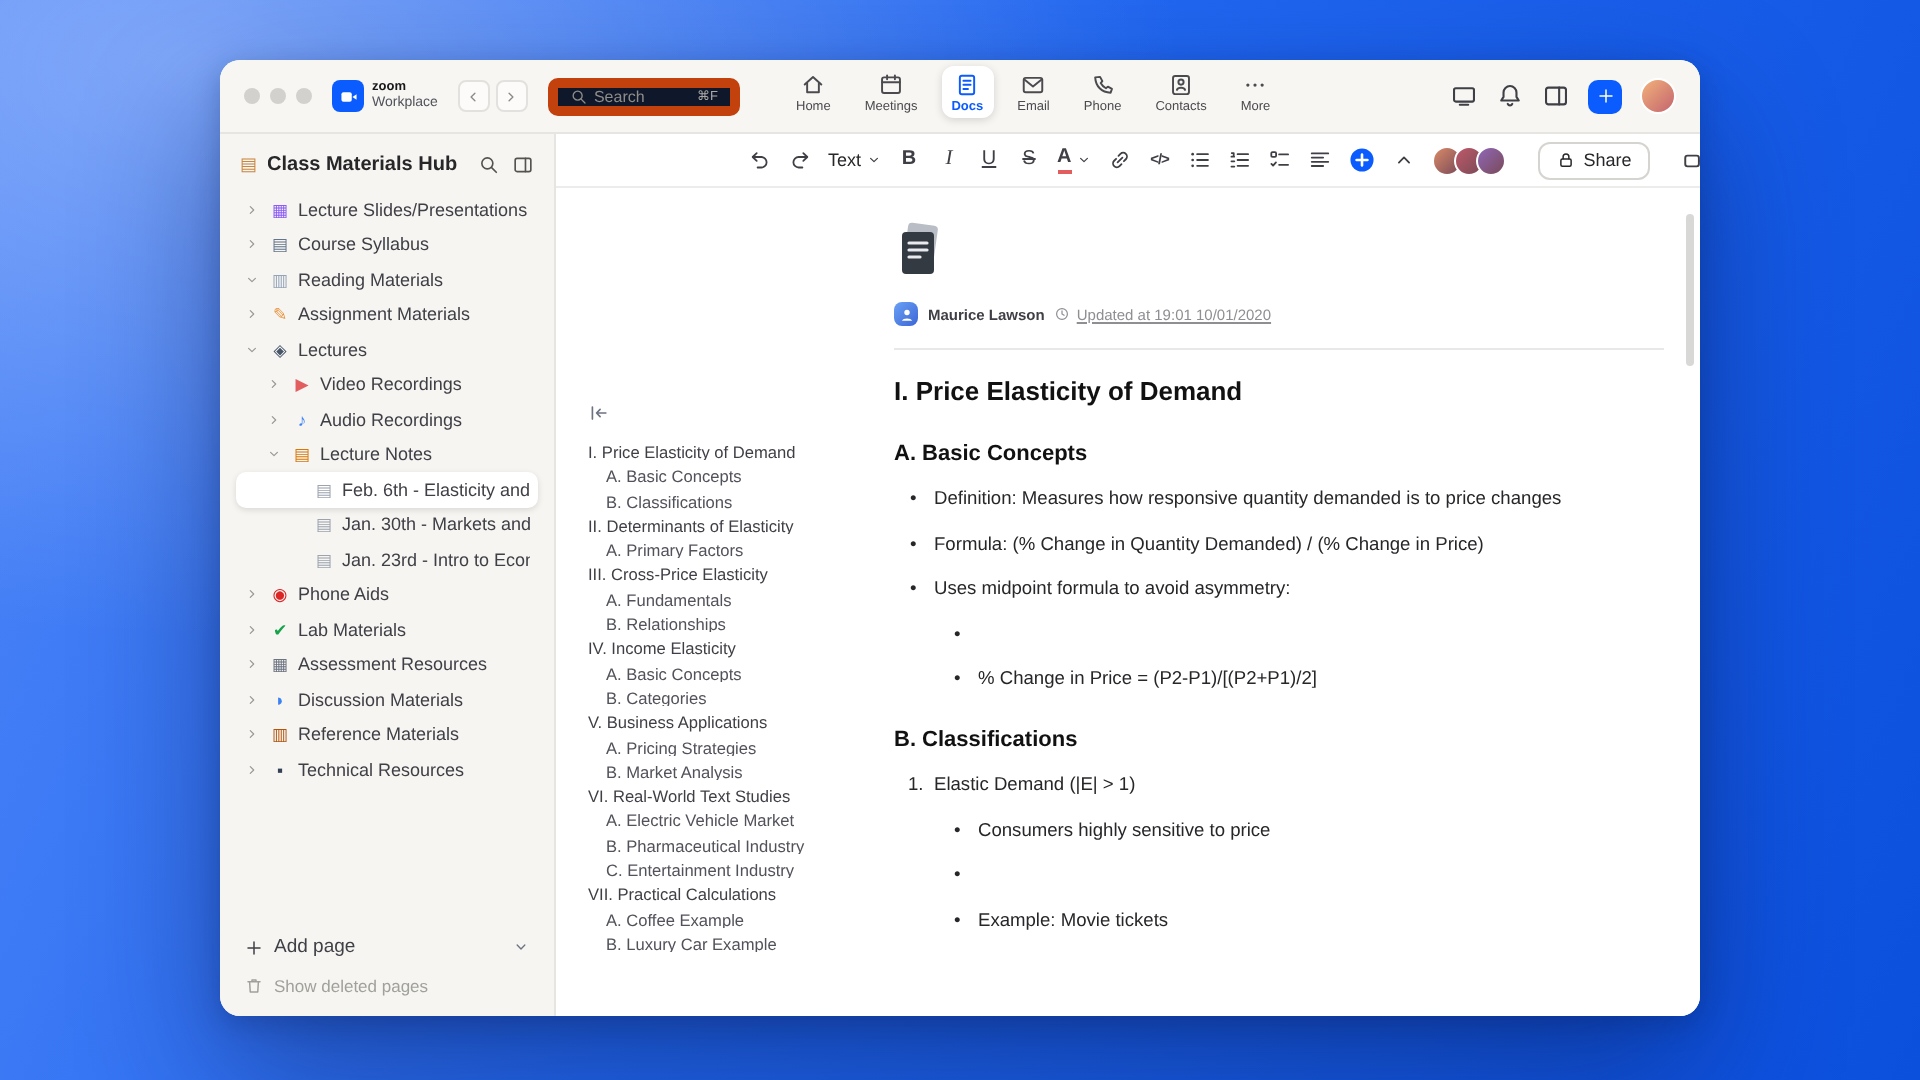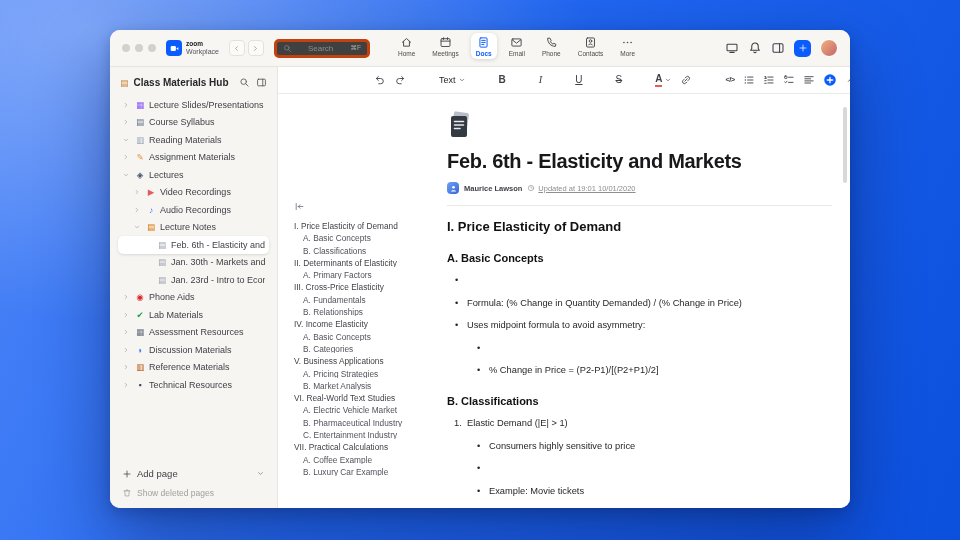--- a/index.html
+++ b/index.html
@@ -22,22 +22,22 @@
     display:flex; align-items:center; padding:0 12px; gap:7px; position:relative; }
   .lights{ display:flex; gap:5px; }
   .light{ width:8px; height:8px; border-radius:50%; background:#d3d1cd; }
   .logo{ display:flex; align-items:center; gap:4px; margin-left:3px; }
   .logo-badge{ width:16px; height:16px; border-radius:4px; background:#0b5cff; display:flex; align-items:center; justify-content:center; }
   .logo-text{ display:flex; flex-direction:column; line-height:1.05; }
   .logo-zoom{ font-size:6.5px; font-weight:700; color:#18181b; }
   .logo-wp{ font-size:7px; color:#52525b; }
   .nav-arrows{ display:flex; gap:3px; margin-left:3px; }
   .nav-btn{ width:16px; height:16px; border-radius:4px; border:1px solid #e3e1dd; background:#fcfbfa; color:#8d8b87; display:flex; align-items:center; justify-content:center; }
-  .search-pill{ margin-left:3px; width:96px; height:19px; border-radius:5px; background:#404040; border:3px solid #c2410c;
-    display:flex; align-items:center; gap:16px; padding:0 6px; color:#8f8d89; }
+  .search-pill{ margin-left:3px; width:96px; height:19px; border-radius:5px; background:#0f172a; border:5px solid #c2410c;
+    display:flex; align-items:center; gap:3px; padding:0 6px; color:#8f8d89; }
   .search-pill .ph{ font-size:8px; flex:1; }
   .search-pill .sc{ font-size:6.5px; color:#aba9a4; }
   .tabs{ position:absolute; left:283px; top:3px; display:flex; gap:7px; align-items:flex-end; }
   .tab{ display:flex; flex-direction:column; align-items:center; gap:1px; padding:3px 5px 2px; border-radius:6px; color:#4b4b4f; }
   .tab .ticon{ height:13px; display:flex; align-items:center; }
   .tab .tlabel{ font-size:6.5px; }
   .tab.active{ background:#fff; box-shadow:0 1px 4px rgba(0,0,0,.15); color:#0b5cff; }
   .tab.active .tlabel{ color:#0b5cff; font-weight:700; }
   .top-right{ margin-left:auto; display:flex; align-items:center; gap:9px; color:#3f3f46; }
   .plus-btn{ width:17px; height:17px; border-radius:5px; background:#0b5cff; color:#fff; display:flex; align-items:center; justify-content:center; }
@@ -57,21 +57,21 @@
   .titem.selected{ background:#fff; box-shadow:0 1px 3px rgba(0,0,0,.12); }
   .sb-foot{ padding:6px 12px 0; }
   .addrow{ display:flex; align-items:center; gap:5px; font-size:9.5px; color:#3f3f46; background:none; border:none; width:100%; font-family:inherit; }
   .addrow .spacer{ flex:1; }
   .delrow{ display:flex; align-items:center; gap:5px; font-size:8.5px; color:#a1a19b; margin-top:9px; background:none; border:none; font-family:inherit; }
   
   .main{ flex:1; min-width:0; display:flex; flex-direction:column; background:#fff; position:relative; }
   .toolbar{ height:27px; flex:0 0 auto; border-bottom:1px solid #ececea; display:flex; align-items:center; gap:8px; padding:0 12px 0 96px; }
   .tb-left{ display:flex; align-items:center; gap:8px; }
   .tbtn{ display:flex; align-items:center; justify-content:center; gap:2px; color:#3f3f46; min-width:12px; height:18px; border-radius:4px; font-size:10px; }
-  .tbtn .lbl{ line-height:1;margin-left:25px; }
+  .tbtn .lbl{ line-height:1; }
   .tbtn.bold .lbl{ font-weight:800; }
   .tbtn.italic .lbl{ font-style:italic; font-family:"Liberation Serif","DejaVu Serif",serif; font-size:10.5px; }
   .tbtn.underline .lbl{ text-decoration:underline; }
   .tbtn.strike .lbl{ text-decoration:line-through; }
   .tbtn.color .lbl{ font-weight:700; border-bottom:2px solid #e25d5d; padding-bottom:1px; }
   .tbtn.code .lbl{ font-size:7.5px; font-weight:700; letter-spacing:-.5px; }
   .tbtn.dd .lbl{ font-size:9px; color:#27272a; }
   .collab{ display:flex; margin-left:auto; align-items:center; padding-left:4px; }
   .cav{ width:15px; height:15px; border-radius:50%; border:1.5px solid #fff; margin-left:-4px; }
   .share{ display:flex; align-items:center; gap:4px; border:1px solid #d6d4d0; border-radius:6px; height:19px; padding:0 8px;
@@ -593,21 +593,20 @@
         </div>
 
         <div class="docwrap">
           <div class="doc-icon">
             <svg width="26" height="30" viewBox="0 0 26 30">
               <rect x="6" y="2" width="15" height="19" rx="2" fill="#b9bec6" transform="rotate(8 13 11)"></rect>
               <rect x="4" y="6" width="16" height="21" rx="2" fill="#343a42"></rect>
               <path d="M7.5 11.5h9M7.5 15h9M7.5 18.5h5.5" stroke="#e8eaee" stroke-width="1.6" stroke-linecap="round"></path>
             </svg>
           </div>
-          <h1 class="doc-title">Feb. 6th - Elasticity and Markets</h1>
           <div class="meta">
             <span class="mav">
                 <svg width="9" height="9" viewBox="0 0 16 16" fill="none" stroke="currentColor" stroke-width="1.2" stroke-linecap="round" stroke-linejoin="round">
                   <circle cx="8" cy="5.8" r="2.4" fill="#fff" stroke="none"></circle>
                   <path d="M3.4 13.2c.8-2.9 8.4-2.9 9.2 0Z" fill="#fff" stroke="none"></path>
                 </svg>
               </span>
             <span class="mname">Maurice Lawson</span>
             <span class="mupd">
               <span style="display:flex">
@@ -618,20 +617,21 @@
                 </span>
               <span>Updated at 19:01 10/01/2020</span>
             </span>
           </div>
           <div class="divider"></div>
           <div id="doc-blocks">
               <div class="blk-h2">I. Price Elasticity of Demand</div>
               <div class="blk-h3">A. Basic Concepts</div>
               <div class="blk-li b0">
                 <span class="mk">•</span>
+                <span class="tx">Definition: Measures how responsive quantity demanded is to price changes</span>
               </div>
               <div class="blk-li b0">
                 <span class="mk">•</span>
                 <span class="tx">Formula: (% Change in Quantity Demanded) / (% Change in Price)</span>
               </div>
               <div class="blk-li b0">
                 <span class="mk">•</span>
                 <span class="tx">Uses midpoint formula to avoid asymmetry:</span>
               </div>
               <div class="blk-li b1">

